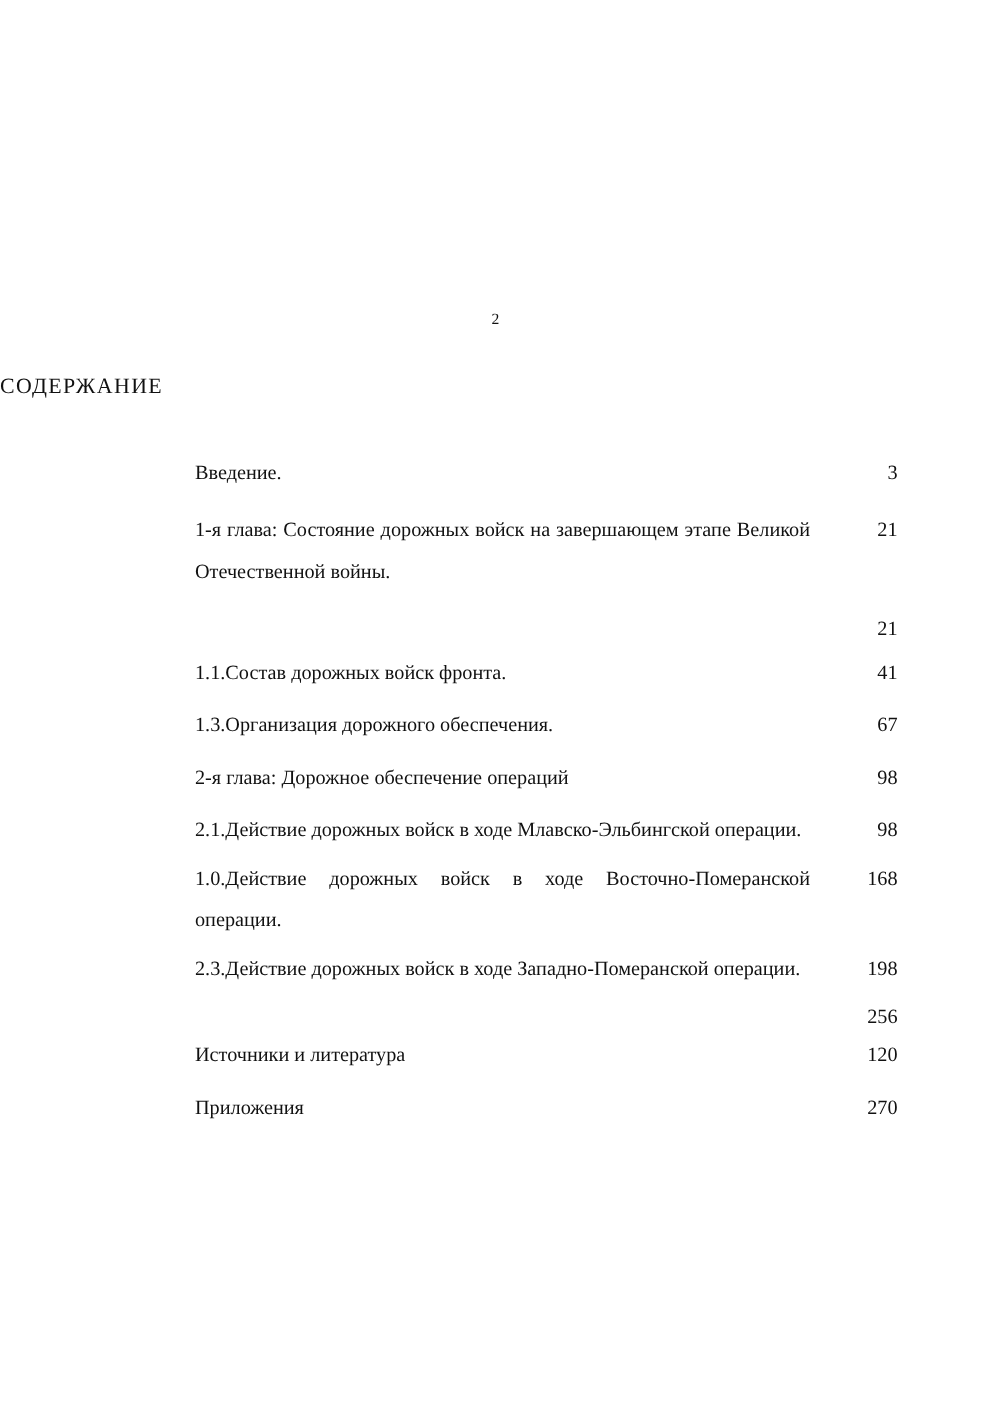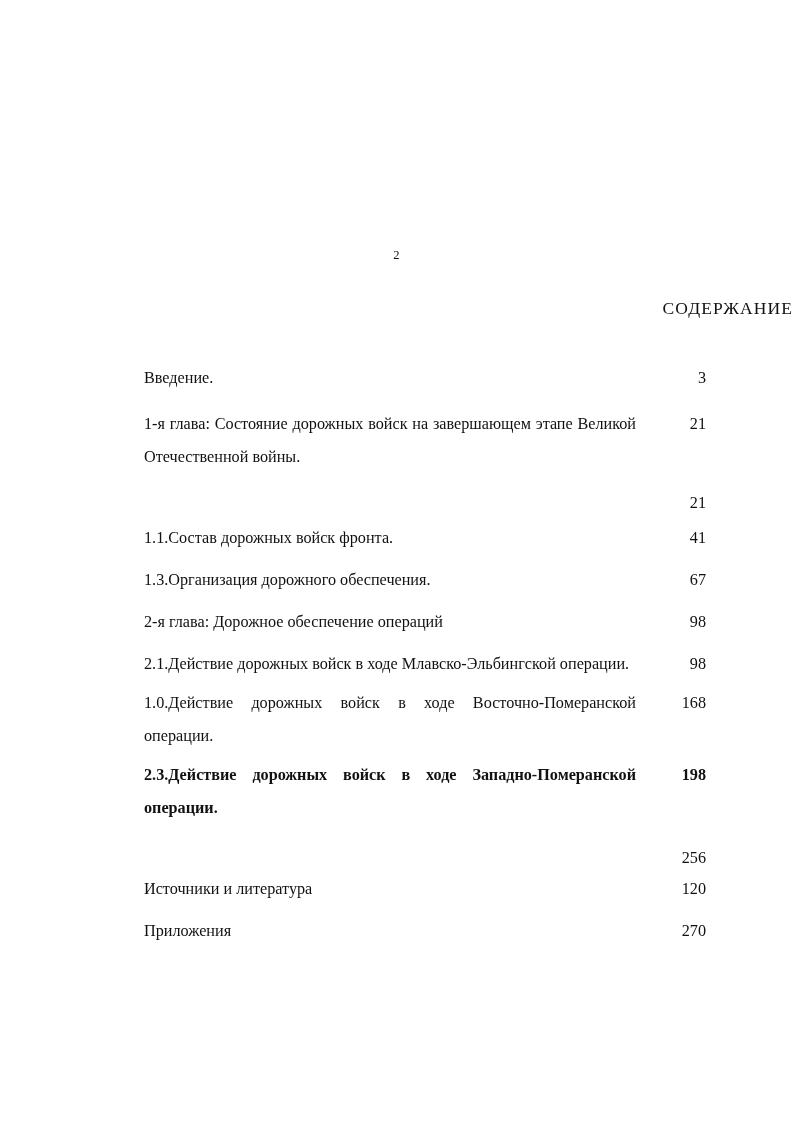--- a/index.html
+++ b/index.html
@@ -30,28 +30,28 @@
     width: 793px;
     text-align: center;
     font-size: 12.5px;
     letter-spacing: 0.2px;
   }
   .doc-title {
     position: absolute;
     top: 298px;
     left: 0;
     width: 793px;
-    text-align: right;
+    text-align: left;
     font-size: 17.5px;
     letter-spacing: 1.1px;
   }
   .toc {
     position: absolute;
     top: 362px;
-    left: 144px;
+    left: 156px;
     width: 562px;
   }
   .toc-entry {
     position: relative;
     margin-bottom: 13px;
     min-height: 22px;
   }
   .toc-text {
     display: block;
     width: 492px;
@@ -68,21 +68,21 @@
     position: absolute;
     top: 0;
     right: 0;
     width: 46px;
     text-align: right;
     font-size: 16.2px;
     line-height: 33px;
   }
   .spacer-small { margin-bottom: 9px; }
   .spacer-tight { margin-bottom: 6px; }
-  .spacer-last { margin-bottom: 17px; font-weight: bold; }
+  .spacer-last { margin-bottom: 5px; }
 </style>
 </head>
 <body>
 
 <div class="page">
 
   <div class="page-number">2</div>
 
   <div class="doc-title">СОДЕРЖАНИЕ</div>
 

